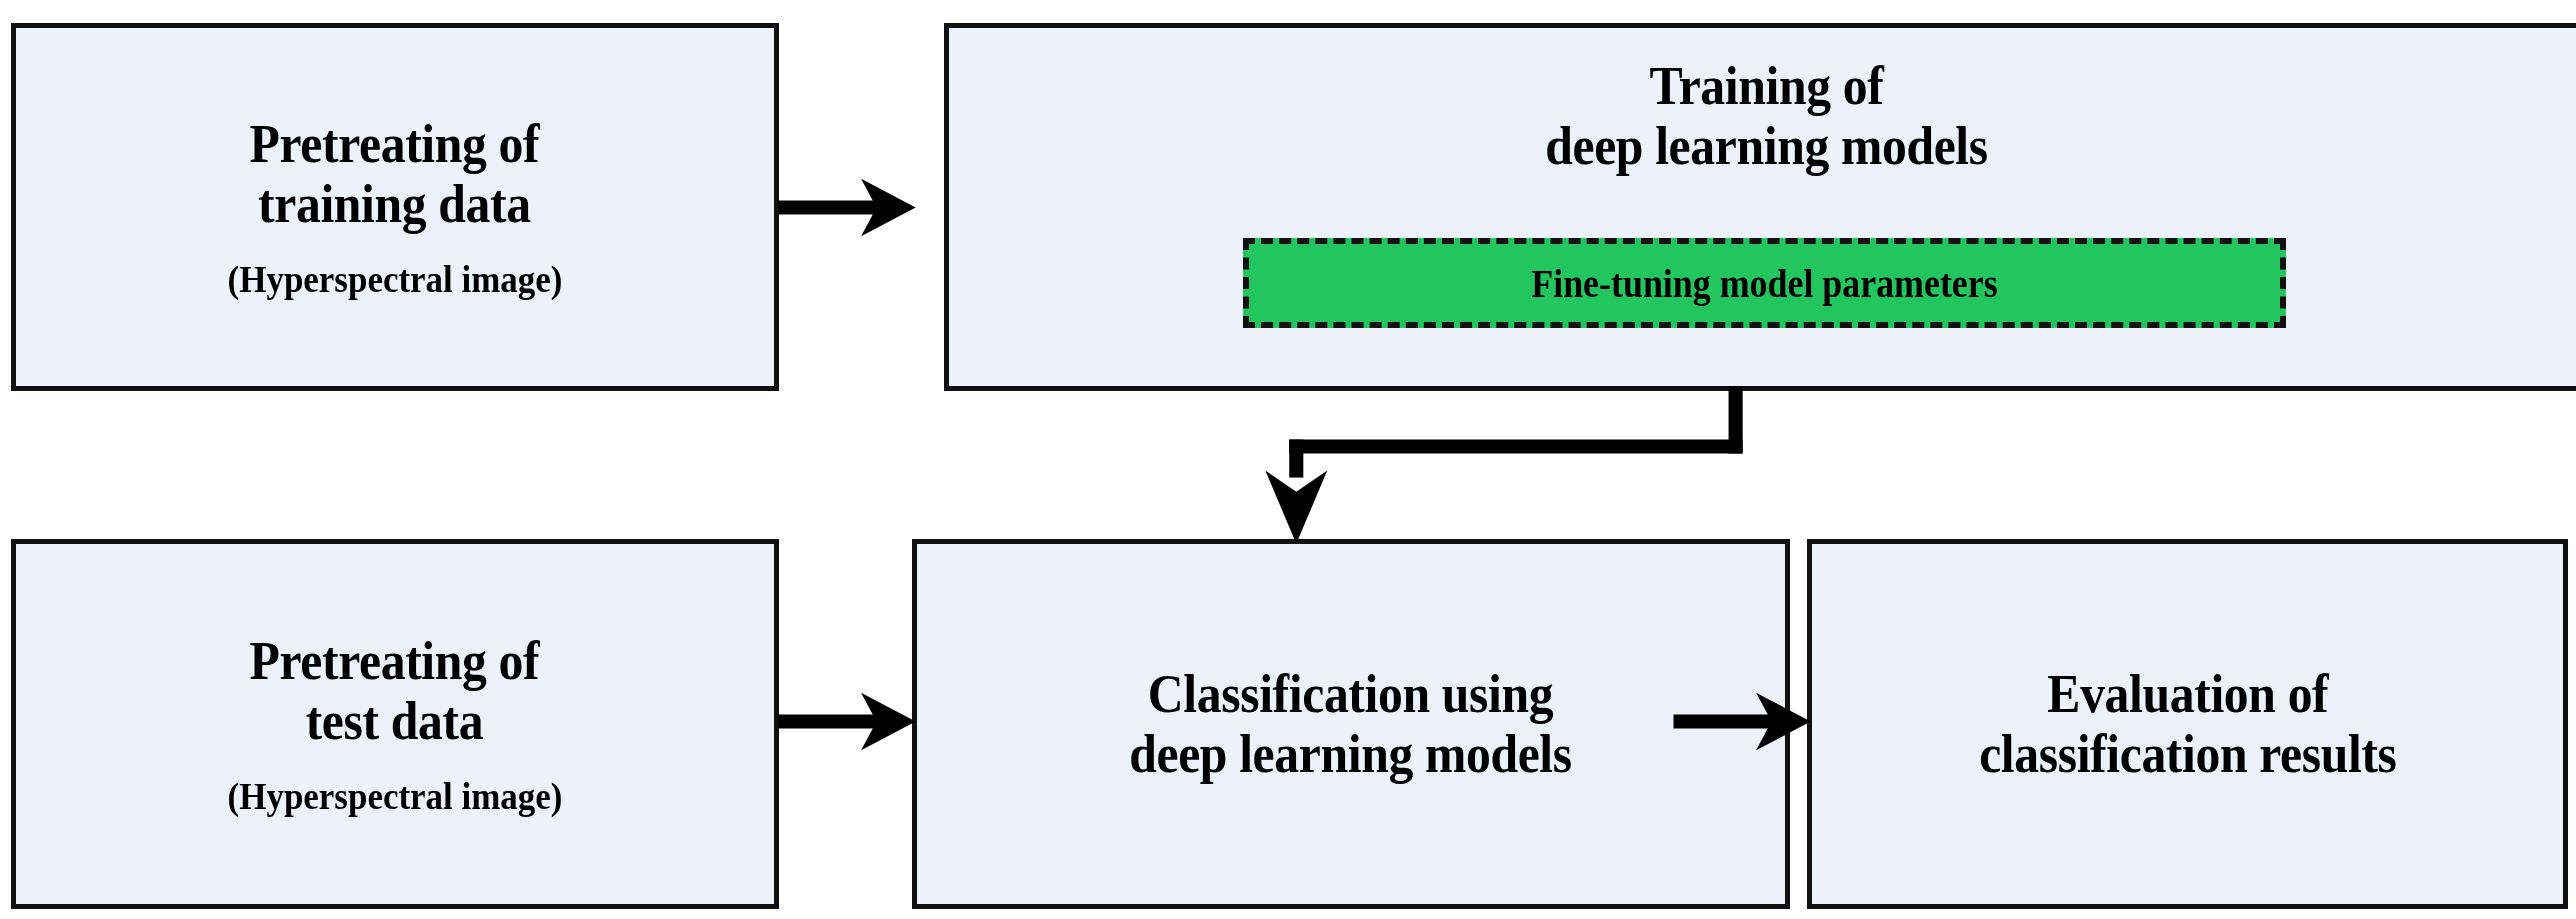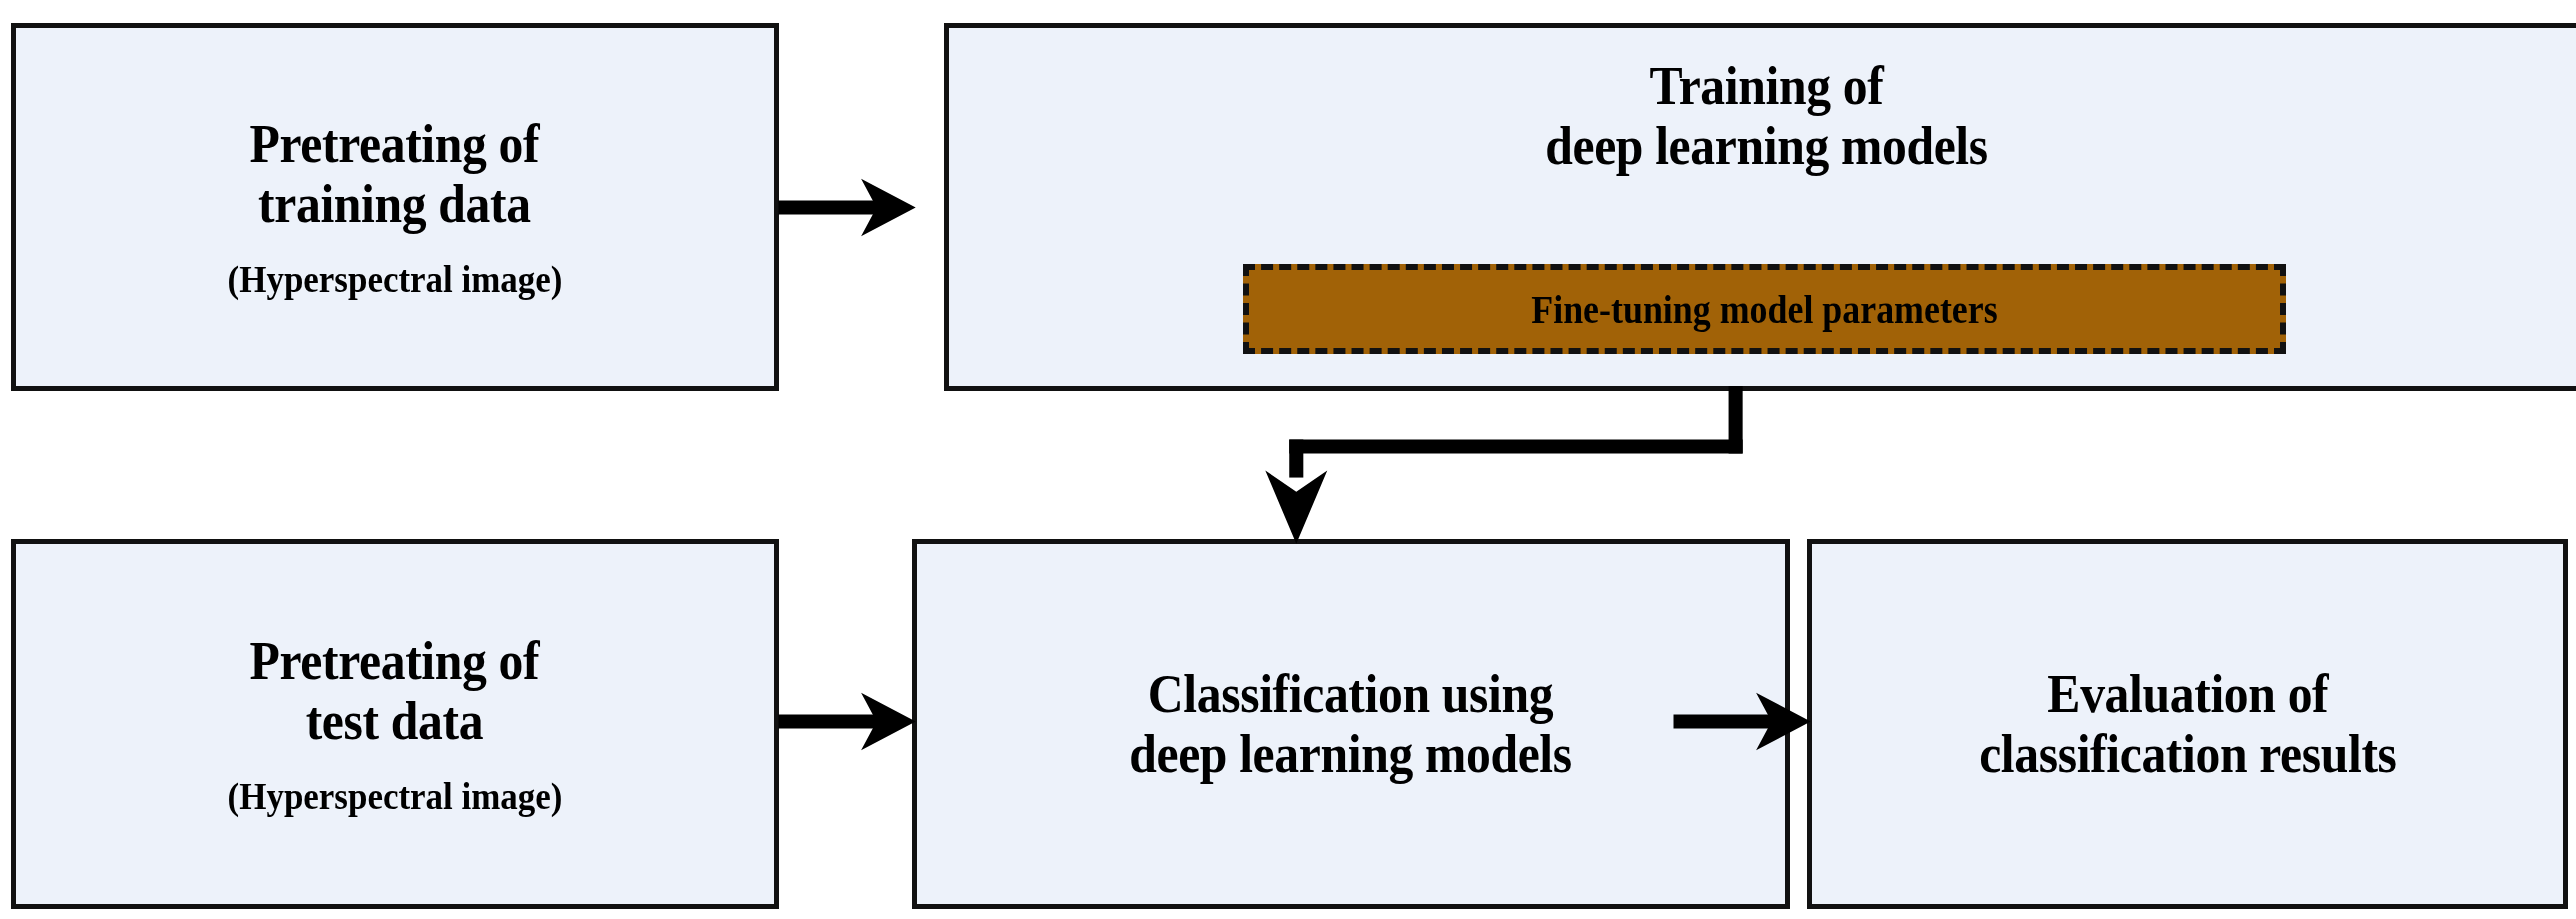--- a/index.html
+++ b/index.html
@@ -54,24 +54,24 @@
                          justify-content: flex-start; padding-top: 28px; margin-left: 28px; }
   #node-pretreat-test  { left: 10.6px;   top: 539px; width: 768px; height: 370px; }
   #node-classify       { left: 912px; top: 539px; width: 878px; height: 370px; }
   #node-evaluate       { left: 1807px; top: 539px; width: 761px; height: 370px; text-align: center; }
 
   
   .dashed-box {
     position: absolute;
     box-sizing: border-box;
     left: 294px;
-    top: 236px;
+    top: 210px;
     width: 1043px;
     height: 90px;
-    background: #a16207;
+    background: #22c55e;
     border: 6.3px dashed #111111;
     display: flex;
     align-items: center;
     justify-content: center;
     text-align: center;
   }
   .dashed-box .dashed-label {
     font-weight: bold;
     font-size: 39px;
     line-height: 1;

